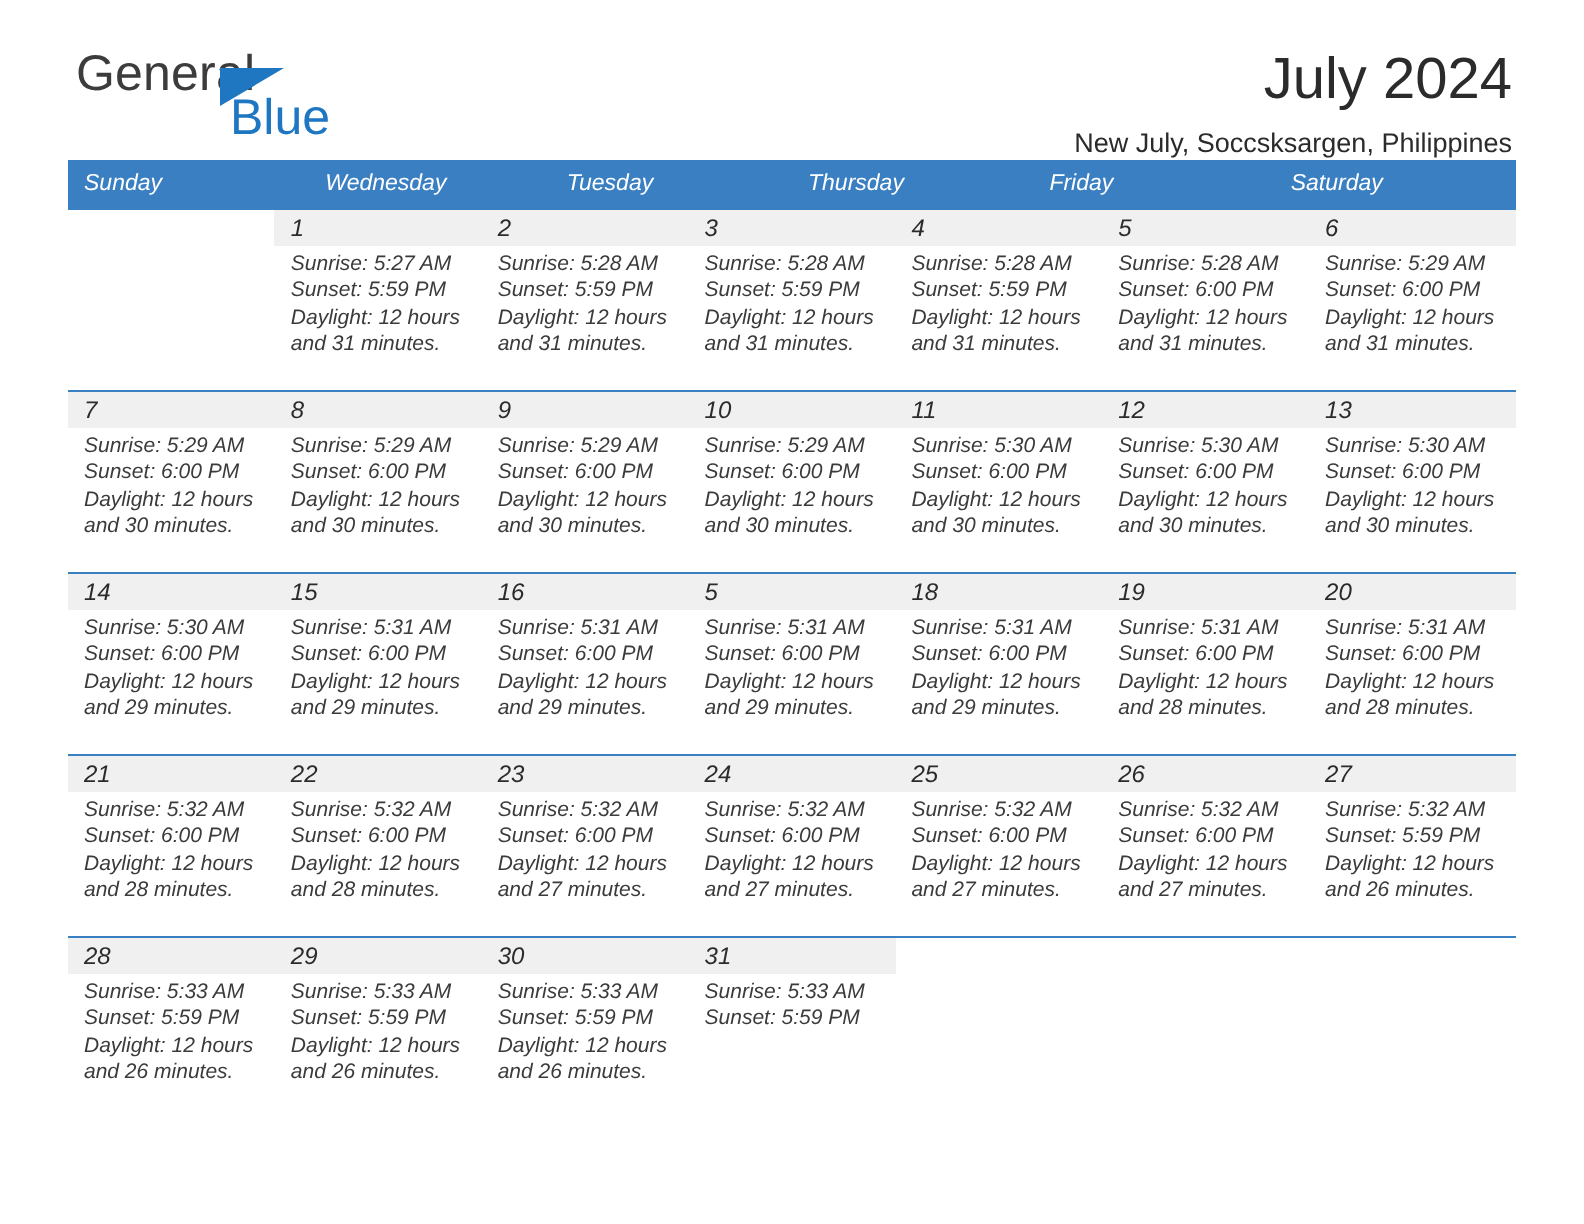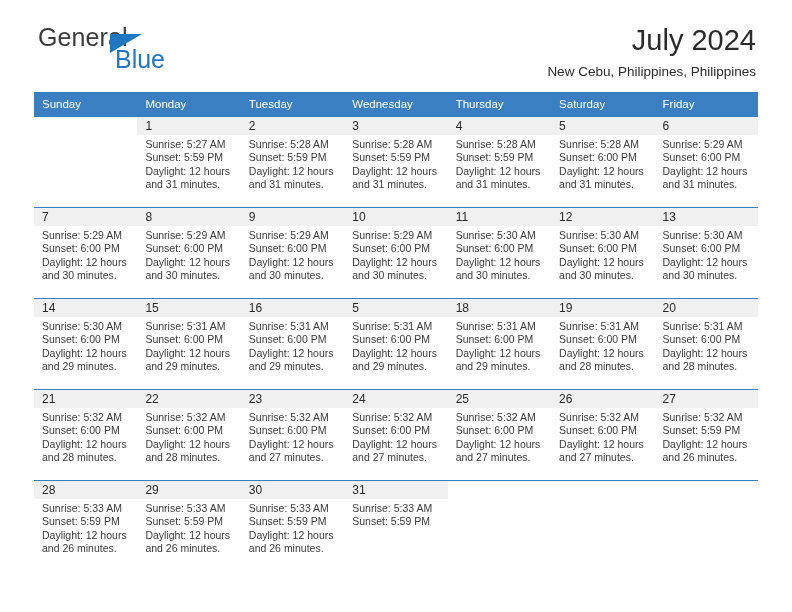--- a/index.html
+++ b/index.html
@@ -80,22 +80,23 @@
   .cal-subtitle {
     font-size: 13.5px;
     color: #2b2b2b;
     line-height: 20px;
     margin-top: 6px;
     white-space: nowrap;
   }
 
   
   .calendar {
-    margin-top: 20px;
+    margin-top: 8px;
     width: 724px;
+    font-style: italic;
   }
 
   .dow-row {
     display: flex;
     background: #3a7fc1;
   }
   .dow {
     flex: 1 1 0;
     color: #ffffff;
     font-size: 11.5px;
@@ -157,35 +158,34 @@
   <div class="header">
 
     <div class="brand">
       <div class="brand-general">General</div>
       <div class="brand-triangle"></div>
       <div class="brand-blue">Blue</div>
     </div>
 
     <div class="title-block">
       <div class="cal-title">July 2024</div>
-      <div class="cal-subtitle">New Cebu, Philippines, Philippines</div>
+      <div class="cal-subtitle">New July, Soccsksargen, Philippines</div>
     </div>
 
   </div>
 
   <div class="calendar">
 
     <div class="dow-row">
       <div class="dow">Sunday</div>
-      <div class="dow">Monday</div>
+      <div class="dow">Wednesday</div>
       <div class="dow">Tuesday</div>
-      <div class="dow">Wednesday</div>
       <div class="dow">Thursday</div>
+      <div class="dow">Friday</div>
       <div class="dow">Saturday</div>
-      <div class="dow">Friday</div>
     </div>
 
     <div id="weeks-container">
         <div class="week">
           <div class="week-inner">
             <div class="cell blank">
               <span class="daynum"></span>
             </div>
             <div class="cell">
               <span class="daynum">1</span>

